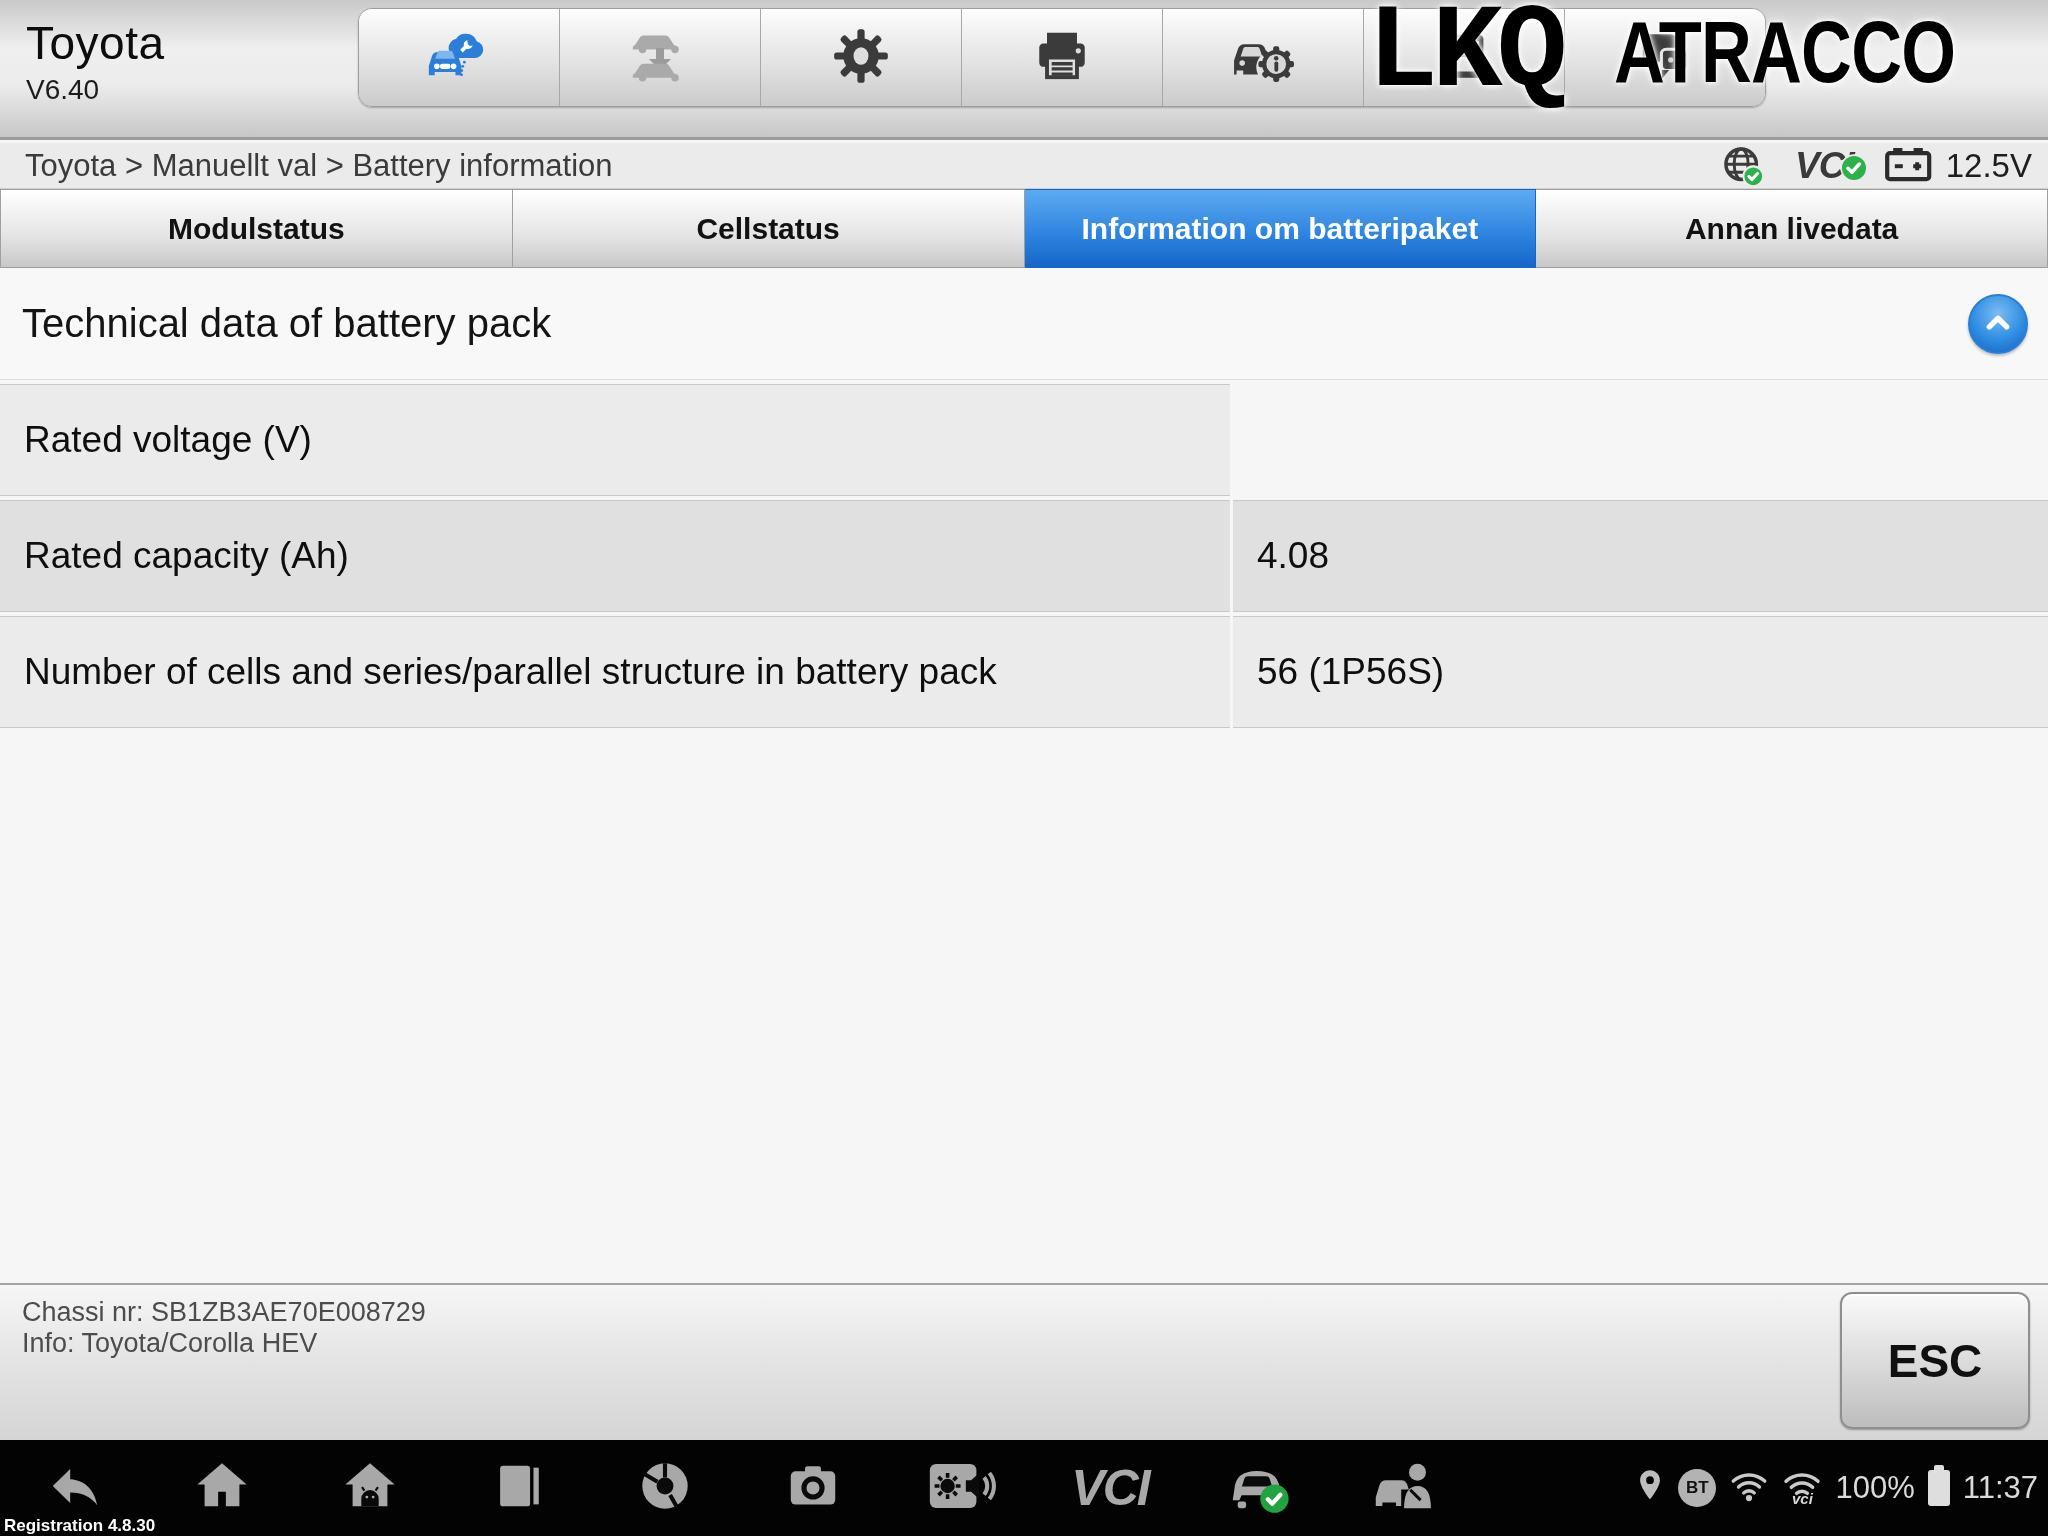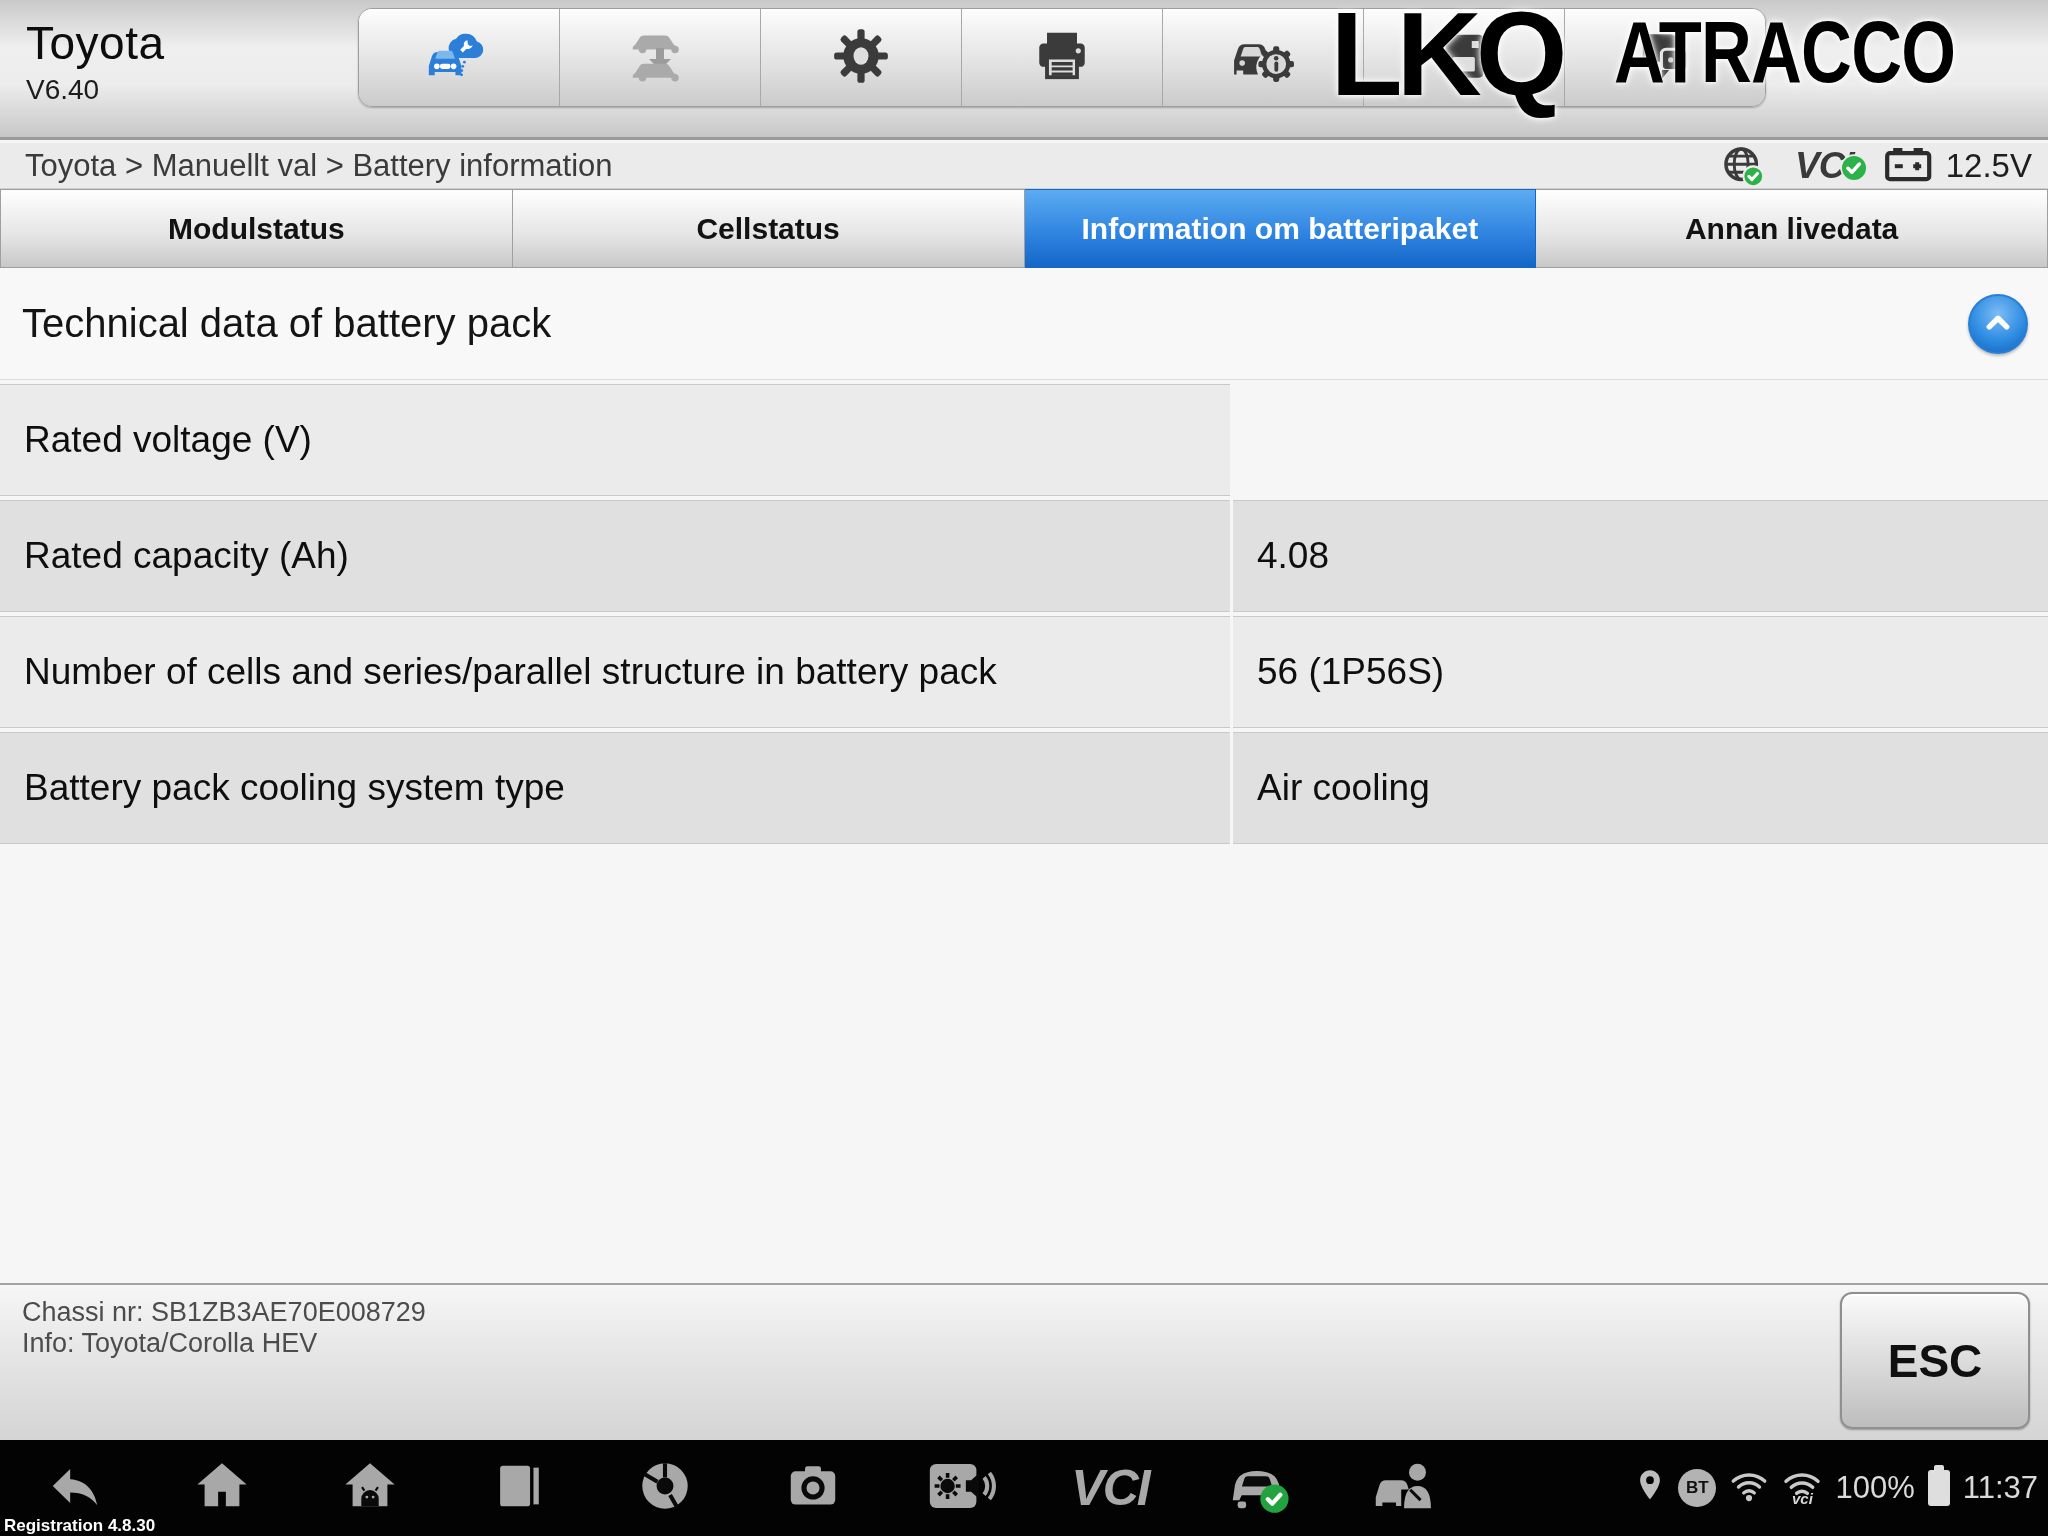--- a/index.html
+++ b/index.html
@@ -17,21 +17,21 @@
   .toolbar { position:absolute; left:358px; top:8px; width:1408px; height:99px;
     display:flex; border:1px solid #9e9e9e; border-radius:14px; overflow:hidden;
     background:linear-gradient(180deg,#fbfbfb 0%,#e2e2e2 55%,#cccccc 100%);
     box-shadow:0 1px 2px rgba(0,0,0,.25); }
   .tb-btn { flex:1; border:none; outline:none; cursor:pointer; display:flex; align-items:center; justify-content:center;
     background:linear-gradient(180deg,#fdfdfd 0%,#e3e3e3 55%,#cbcbcb 100%);
     border-right:1px solid #a8a8a8; }
   .tb-btn:last-child { border-right:none; }
   .logo { position:absolute; right:8px; top:0; display:flex; align-items:flex-start; z-index:6;
     text-shadow:0 0 5px #ffffff,0 0 9px #ffffff; }
-  .logo-lkq { font-size:118px; font-weight:900; letter-spacing:-6px; line-height:0.82; margin-top:6px; color:#000; }
+  .logo-lkq { font-size:118px; font-weight:900; letter-spacing:-6px; line-height:0.82; margin-top:6px; color:#000;font-family:Liberation Mono, monospace; }
   .logo-atracco { font-size:88px; font-weight:800; letter-spacing:-1px; line-height:0.95; margin-top:10px;
     margin-left:52px; color:#000; display:inline-block; transform:scaleX(0.8); transform-origin:left top; }
 
   
   .crumbbar { position:absolute; left:0; top:143px; width:2048px; height:46px; background:#ebebeb;
     display:flex; align-items:center; border-bottom:1px solid #cfcfcf; }
   .breadcrumb { font-size:31px; color:#3b3b3b; margin-left:25px; }
   .crumb-right { position:absolute; right:16px; top:0; height:100%; display:flex; align-items:center; gap:30px; }
   .vci-text { font-size:37px; font-weight:900; font-style:italic; color:#3a3a3a; position:relative; letter-spacing:-1px; }
   .check-badge { position:absolute; right:-14px; bottom:-4px; }
@@ -279,24 +279,20 @@
         <div class="cell cell-label">Rated voltage (V)</div>
       </div>
       <div class="drow">
         <div class="cell cell-label">Rated capacity (Ah)</div>
         <div class="cell cell-value">4.08</div>
       </div>
       <div class="drow">
         <div class="cell cell-label">Number of cells and series/parallel structure in battery pack</div>
         <div class="cell cell-value">56 (1P56S)</div>
       </div>
-      <div class="drow">
-        <div class="cell cell-label">Battery pack cooling system type</div>
-        <div class="cell cell-value">Air cooling</div>
-      </div>
     </div>
   </main>
 
   <footer class="footer">
     <div class="veh-info">
       <div class="veh-line">Chassi nr: SB1ZB3AE70E008729</div>
       <div class="veh-line">Info: Toyota/Corolla HEV</div>
     </div>
     <button class="esc-btn">ESC</button>
   </footer>

